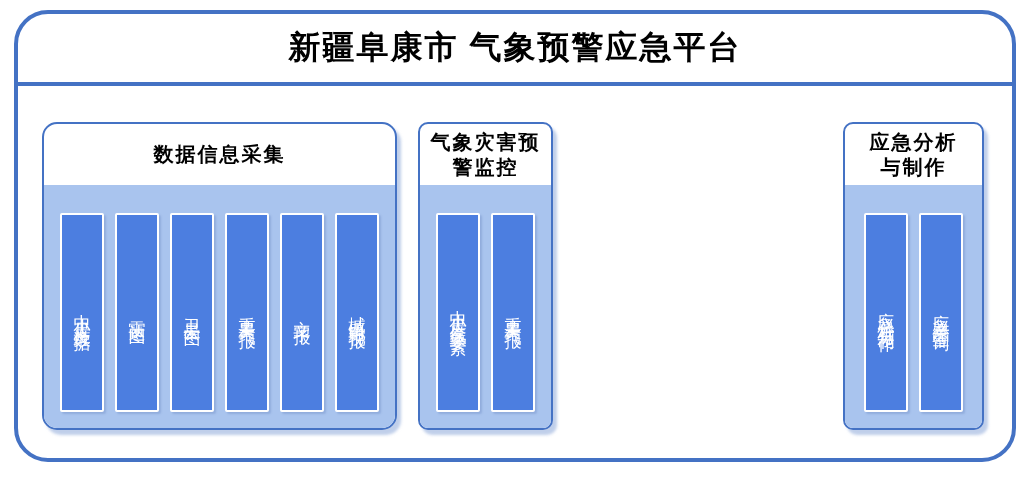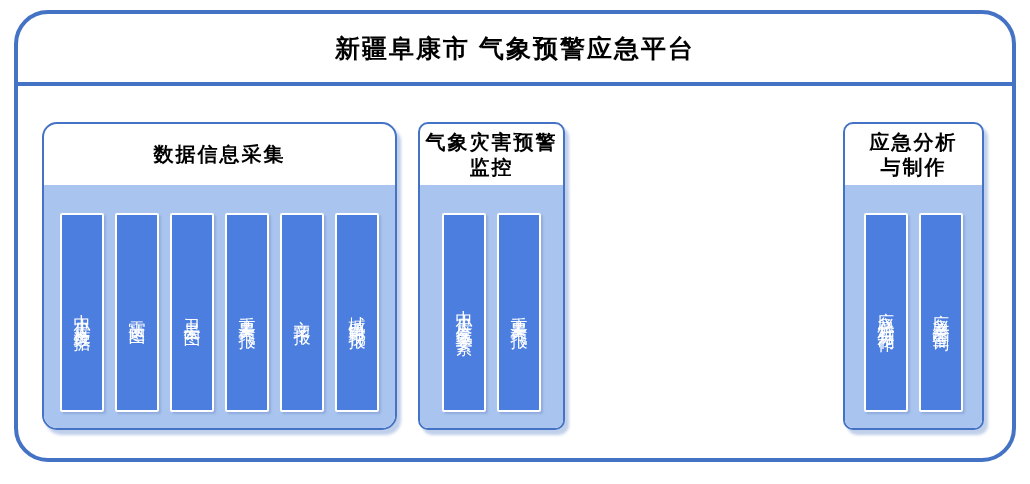--- a/index.html
+++ b/index.html
@@ -17,36 +17,36 @@
     left: 14px; top: 10px;
     width: 1002px; height: 452px;
     border: 4px solid #4472C4;
     border-radius: 34px;
     background: #ffffff;
   }
   .title-area {
     height: 72px;
     border-bottom: 4px solid #4472C4;
     display: flex; align-items: center; justify-content: center;
-    font-size: 25px; font-weight: bold; color: #000;
+    font-size: 32px; font-weight: bold; color: #000;
     letter-spacing: 2px;
   }
 
   
   .panel {
     position: absolute; top: 108px; height: 308px;
     background: #ffffff;
     border: 2px solid #4472C4;
     border-radius: 10px;
     box-shadow: 4px 5px 3px rgba(150,175,220,0.6);
     display: flex; flex-direction: column;
     overflow: hidden;
   }
   .p1 { left: 24px;  width: 355px; border-radius: 15px; }
-  .p2 { left: 400px; width: 147px; }
+  .p2 { left: 400px; width: 135px; }
   .p3 { left: 554px; width: 251px; }
   .p4 { left: 825px; width: 141px; }
 
   .panel-header {
     height: 61px; flex: none;
     display: flex; align-items: center; justify-content: center;
     text-align: center;
     font-size: 20px; font-weight: bold; color: #000;
     letter-spacing: 2px; line-height: 1.25;
   }

